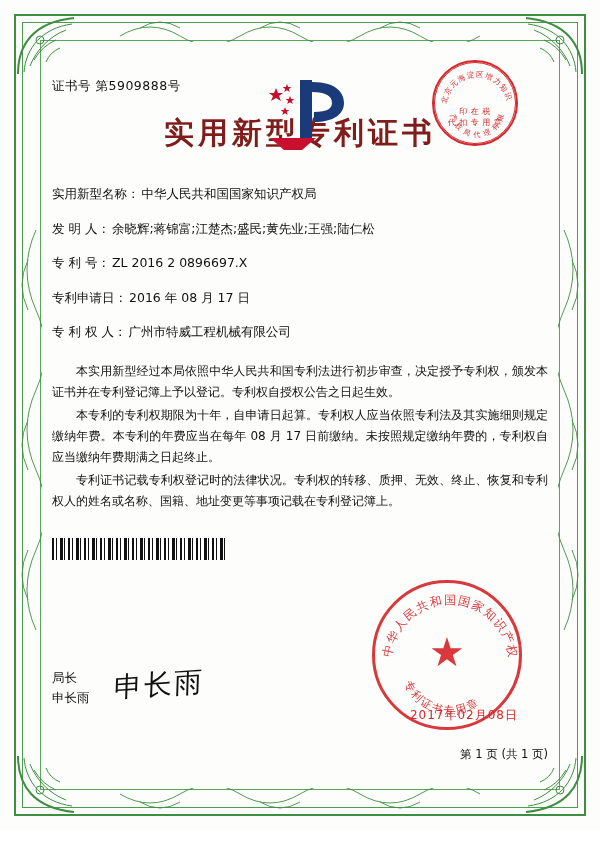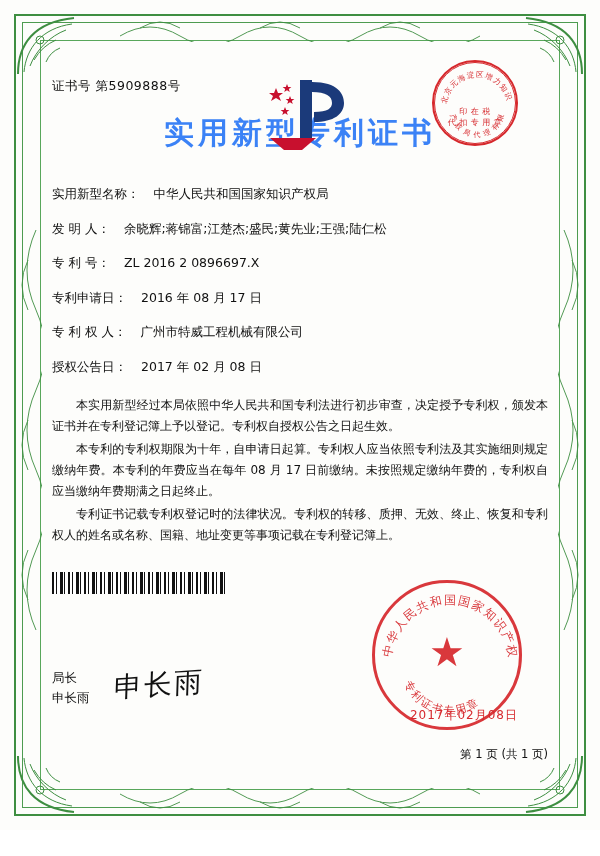--- a/index.html
+++ b/index.html
@@ -97,34 +97,33 @@
   }
   .stamp-top .arcw{
     position:absolute;left:0;top:0;width:86px;height:86px;
   }
   .title{
     text-align:center;
     font-family:"DejaVu Serif", serif;
     font-weight:bold;
     font-size:30px;
     letter-spacing:4px;
-    color:#3b82f6;
+    color:#7f1d1d;
     margin-top:18px;
   }
   .fields{
     margin-top:34px;
     font-size:12.5px;
     color:#111;
     line-height:1;
   }
   .field{
     display:flex;
     align-items:baseline;
     margin-bottom:22px;
-    gap:12px;
   }
   .field .lab{
     white-space:pre;
     flex:0 0 auto;
   }
   .field .val{
     margin-left:2px;
   }
   .body-text{
     margin-top:16px;
@@ -334,24 +333,20 @@
         <span class="val">ZL 2016 2 0896697.X</span>
       </div>
       <div class="field">
         <span class="lab">专利申请日：</span>
         <span class="val">2016 年 08 月 17 日</span>
       </div>
       <div class="field">
         <span class="lab">专 利 权 人：</span>
         <span class="val">广州市特威工程机械有限公司</span>
       </div>
-      <div class="field">
-        <span class="lab">授权公告日：</span>
-        <span class="val">2017 年 02 月 08 日</span>
-      </div>
     </div>
 
     <div class="body-text">
       <p>本实用新型经过本局依照中华人民共和国专利法进行初步审查，决定授予专利权，颁发本证书并在专利登记簿上予以登记。专利权自授权公告之日起生效。</p>
       <p>本专利的专利权期限为十年，自申请日起算。专利权人应当依照专利法及其实施细则规定缴纳年费。本专利的年费应当在每年 08 月 17 日前缴纳。未按照规定缴纳年费的，专利权自应当缴纳年费期满之日起终止。</p>
       <p>专利证书记载专利权登记时的法律状况。专利权的转移、质押、无效、终止、恢复和专利权人的姓名或名称、国籍、地址变更等事项记载在专利登记簿上。</p>
     </div>
 
     <div class="barcode"></div>
 

